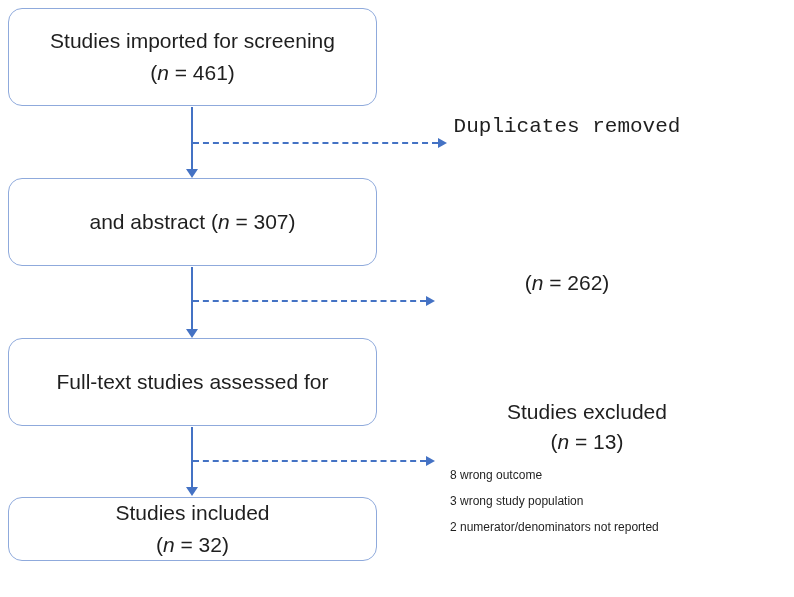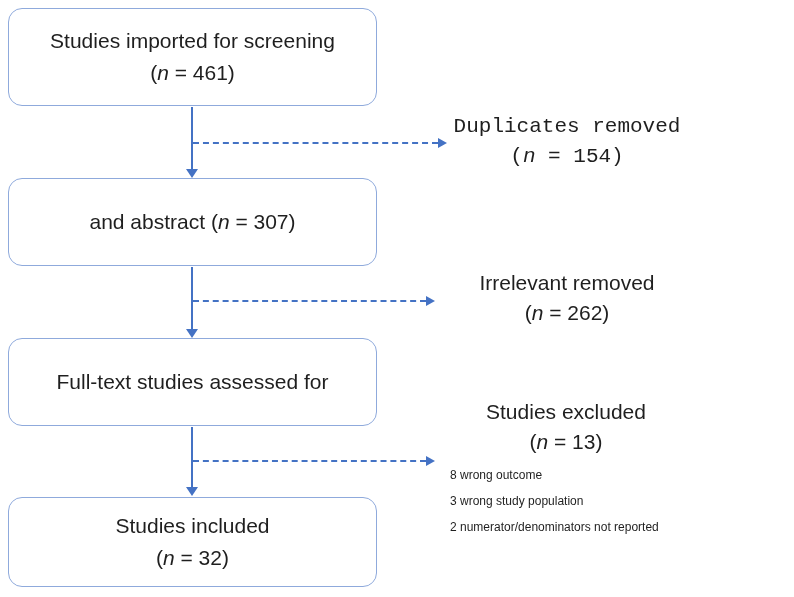--- a/index.html
+++ b/index.html
@@ -116,36 +116,34 @@
   <div class="box" style="top:338px; height:88px;">
     <div class="bline">Full-text studies assessed for</div>
   </div>
 
   <div class="varrow" style="top:427px; height:61px;"></div>
   <div class="vhead" style="top:487px;"></div>
 
   <div class="darrow" style="top:460px; width:233px;"></div>
   <div class="dhead" style="left:426px; top:456px;"></div>
 
-  <div class="box" style="top:497px; height:90px;">
+  <div class="box" style="top:497px; height:64px;">
     <div class="bline">Studies included</div>
     <div class="bline">(<i>n</i> = 32)</div>
   </div>
 
   <div class="note" style="left:440px; top:112px;font-family:Liberation Mono, monospace;">
     <div class="nline">Duplicates removed</div>
-    <div class="nline">(<i>n</i> = 154)</div>
   </div>
 
   <div class="note" style="left:440px; top:268px;">
-    <div class="nline">Irrelevant removed</div>
     <div class="nline">(<i>n</i> = 262)</div>
   </div>
 
-  <div class="note" style="left:439px; top:397px;">
+  <div class="note" style="left:460px; top:397px;">
     <div class="nline">Studies excluded</div>
     <div class="nline">(<i>n</i> = 13)</div>
   </div>
 
   <div class="reasons">
     <div class="rline">8 wrong outcome</div>
     <div class="rline">3 wrong study population</div>
     <div class="rline">2 numerator/denominators not reported</div>
   </div>
 

